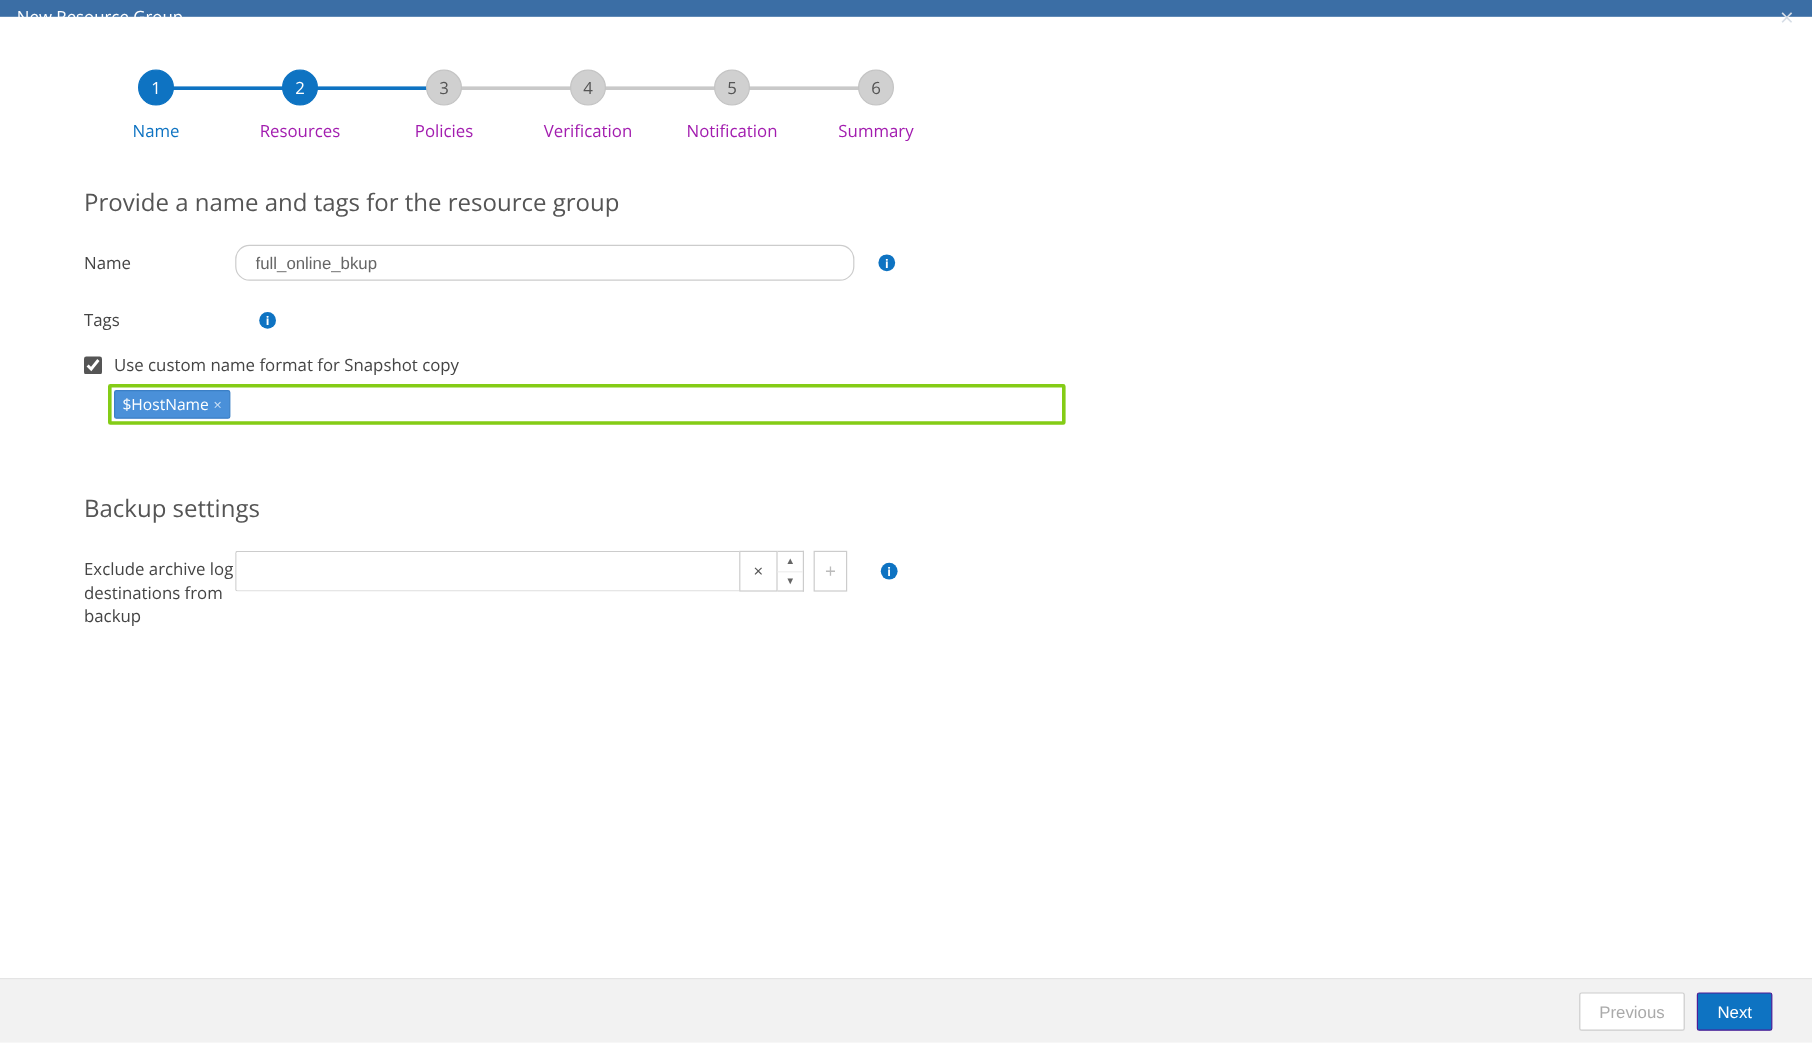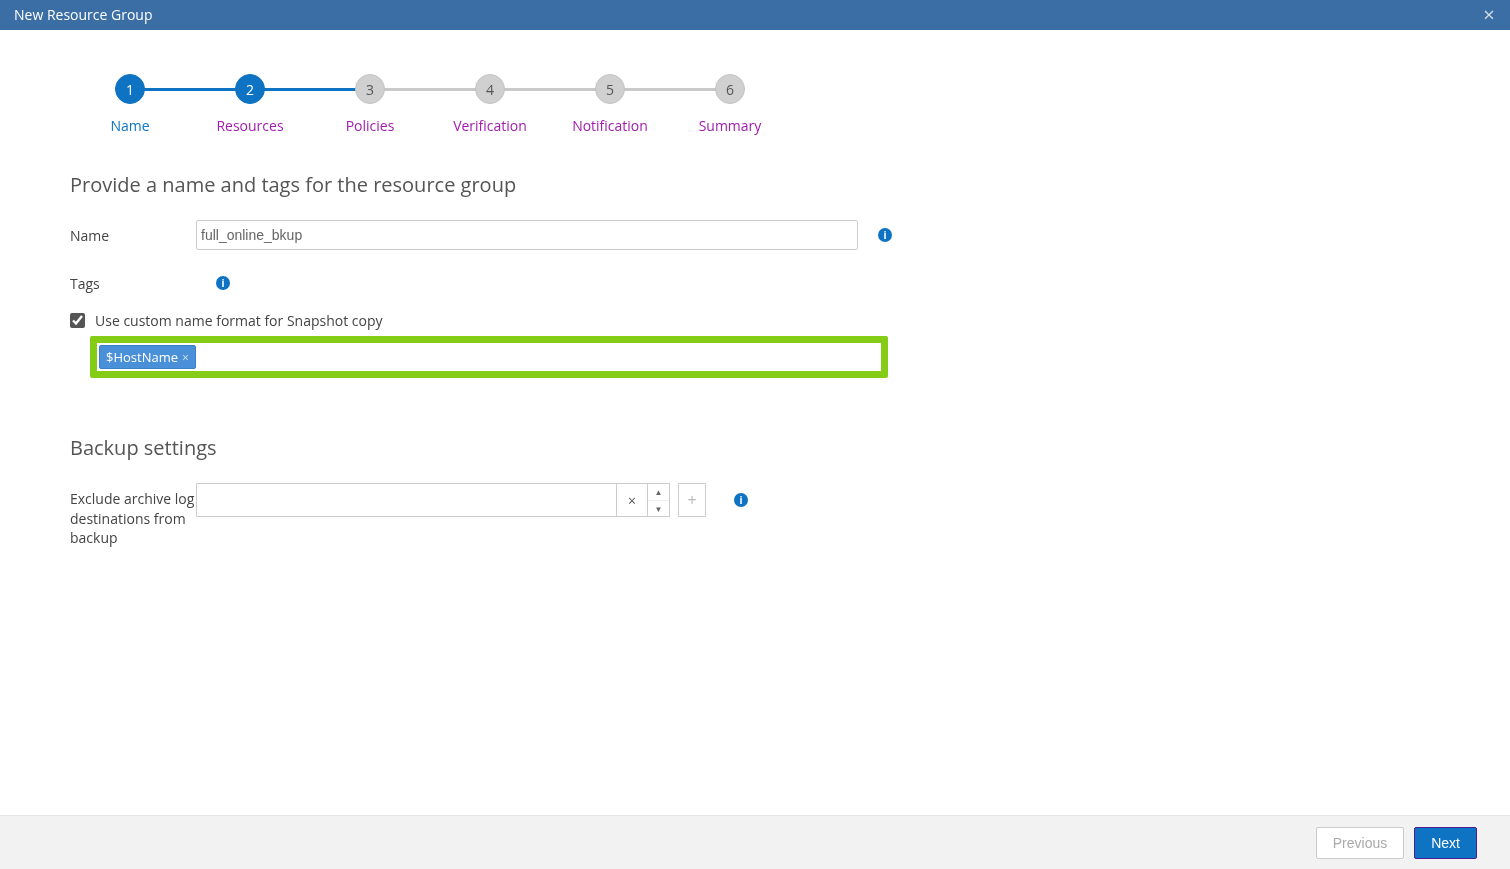--- a/index.html
+++ b/index.html
@@ -9,21 +9,21 @@
       color: #444;
       background: #fff;
       width: 1510px;
       height: 869px;
       overflow: hidden;
       position: relative;
     }
     .titlebar {
       background: #3b6ea5;
       color: #fff;
-      height: 30px;
+      height: 14px;
       line-height: 30px;
       padding: 0 14px;
       font-size: 14px;
       position: relative;
     }
     .titlebar .close {
       position: absolute;
       right: 6px; top: 0;
       height: 30px; width: 30px;
       display: flex; align-items: center; justify-content: center;
@@ -103,25 +103,25 @@
     }
     .form-row .flabel {
       width: 126px;
       padding-top: 6px;
       font-size: 14px;
       color: #444;
       flex-shrink: 0;
     }
     .form-row .flabel.multi { line-height: 1.4; }
     .text-input {
-      width: 662px;
+      width: 516px;
       height: 30px;
       border: 1px solid #ccc;
-      border-radius: 2px;
-      padding: 0 4px;
+      border-radius: 12px;
+      padding: 0 16px;
       font-size: 14px;
       color: #666;
       outline: none;
     }
     .info-icon {
       width: 14px; height: 14px;
       border-radius: 50%;
       background: #0e73c2;
       color: #fff;
       font-size: 10px;
@@ -140,21 +140,21 @@
     .check-row input[type=checkbox] {
       width: 15px; height: 15px;
       accent-color: #555;
       margin-right: 10px;
     }
     .check-row .clabel { font-size: 14px; color: #444; }
     .token-input {
       margin-left: 20px;
       width: 798px;
       min-height: 28px;
-      border: 7px solid #84cc16;
+      border: 3px solid #84cc16;
       border-radius: 2px;
       padding: 2px;
       display: flex;
       align-items: center;
       gap: 4px;
     }
     .token {
       background: #4a90d9;
       color: #fff;
       border: 1px solid #3b7fc6;

